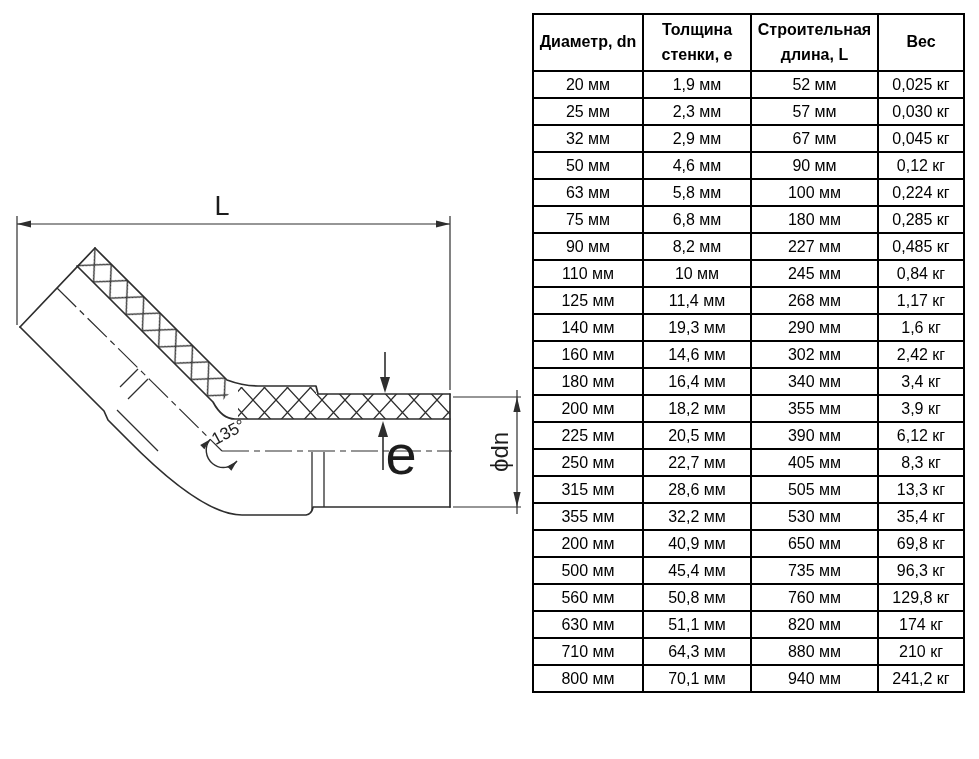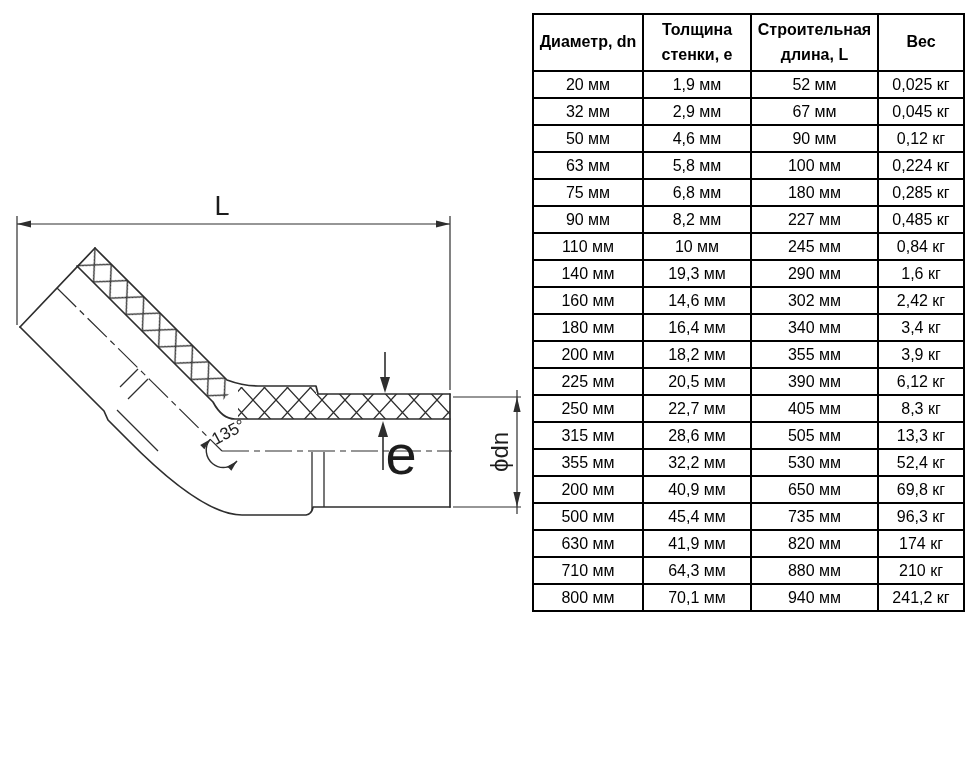--- a/index.html
+++ b/index.html
@@ -113,20 +113,26 @@
       </tr>
     </thead>
     <tbody>
         <tr>
           <td>20 мм</td>
           <td>1,9 мм</td>
           <td>52 мм</td>
           <td>0,025 кг</td>
         </tr>
         <tr>
+          <td>25 мм</td>
+          <td>2,3 мм</td>
+          <td>57 мм</td>
+          <td>0,030 кг</td>
+        </tr>
+        <tr>
           <td>32 мм</td>
           <td>2,9 мм</td>
           <td>67 мм</td>
           <td>0,045 кг</td>
         </tr>
         <tr>
           <td>50 мм</td>
           <td>4,6 мм</td>
           <td>90 мм</td>
           <td>0,12 кг</td>
@@ -149,20 +155,26 @@
           <td>227 мм</td>
           <td>0,485 кг</td>
         </tr>
         <tr>
           <td>110 мм</td>
           <td>10 мм</td>
           <td>245 мм</td>
           <td>0,84 кг</td>
         </tr>
         <tr>
+          <td>125 мм</td>
+          <td>11,4 мм</td>
+          <td>268 мм</td>
+          <td>1,17 кг</td>
+        </tr>
+        <tr>
           <td>140 мм</td>
           <td>19,3 мм</td>
           <td>290 мм</td>
           <td>1,6 кг</td>
         </tr>
         <tr>
           <td>160 мм</td>
           <td>14,6 мм</td>
           <td>302 мм</td>
           <td>2,42 кг</td>
@@ -194,37 +206,43 @@
         <tr>
           <td>315 мм</td>
           <td>28,6 мм</td>
           <td>505 мм</td>
           <td>13,3 кг</td>
         </tr>
         <tr>
           <td>355 мм</td>
           <td>32,2 мм</td>
           <td>530 мм</td>
-          <td>52,4 кг</td>
+          <td>35,4 кг</td>
         </tr>
         <tr>
           <td>200 мм</td>
           <td>40,9 мм</td>
           <td>650 мм</td>
           <td>69,8 кг</td>
         </tr>
         <tr>
           <td>500 мм</td>
           <td>45,4 мм</td>
           <td>735 мм</td>
           <td>96,3 кг</td>
         </tr>
         <tr>
+          <td>560 мм</td>
+          <td>50,8 мм</td>
+          <td>760 мм</td>
+          <td>129,8 кг</td>
+        </tr>
+        <tr>
           <td>630 мм</td>
-          <td>41,9 мм</td>
+          <td>51,1 мм</td>
           <td>820 мм</td>
           <td>174 кг</td>
         </tr>
         <tr>
           <td>710 мм</td>
           <td>64,3 мм</td>
           <td>880 мм</td>
           <td>210 кг</td>
         </tr>
         <tr>

